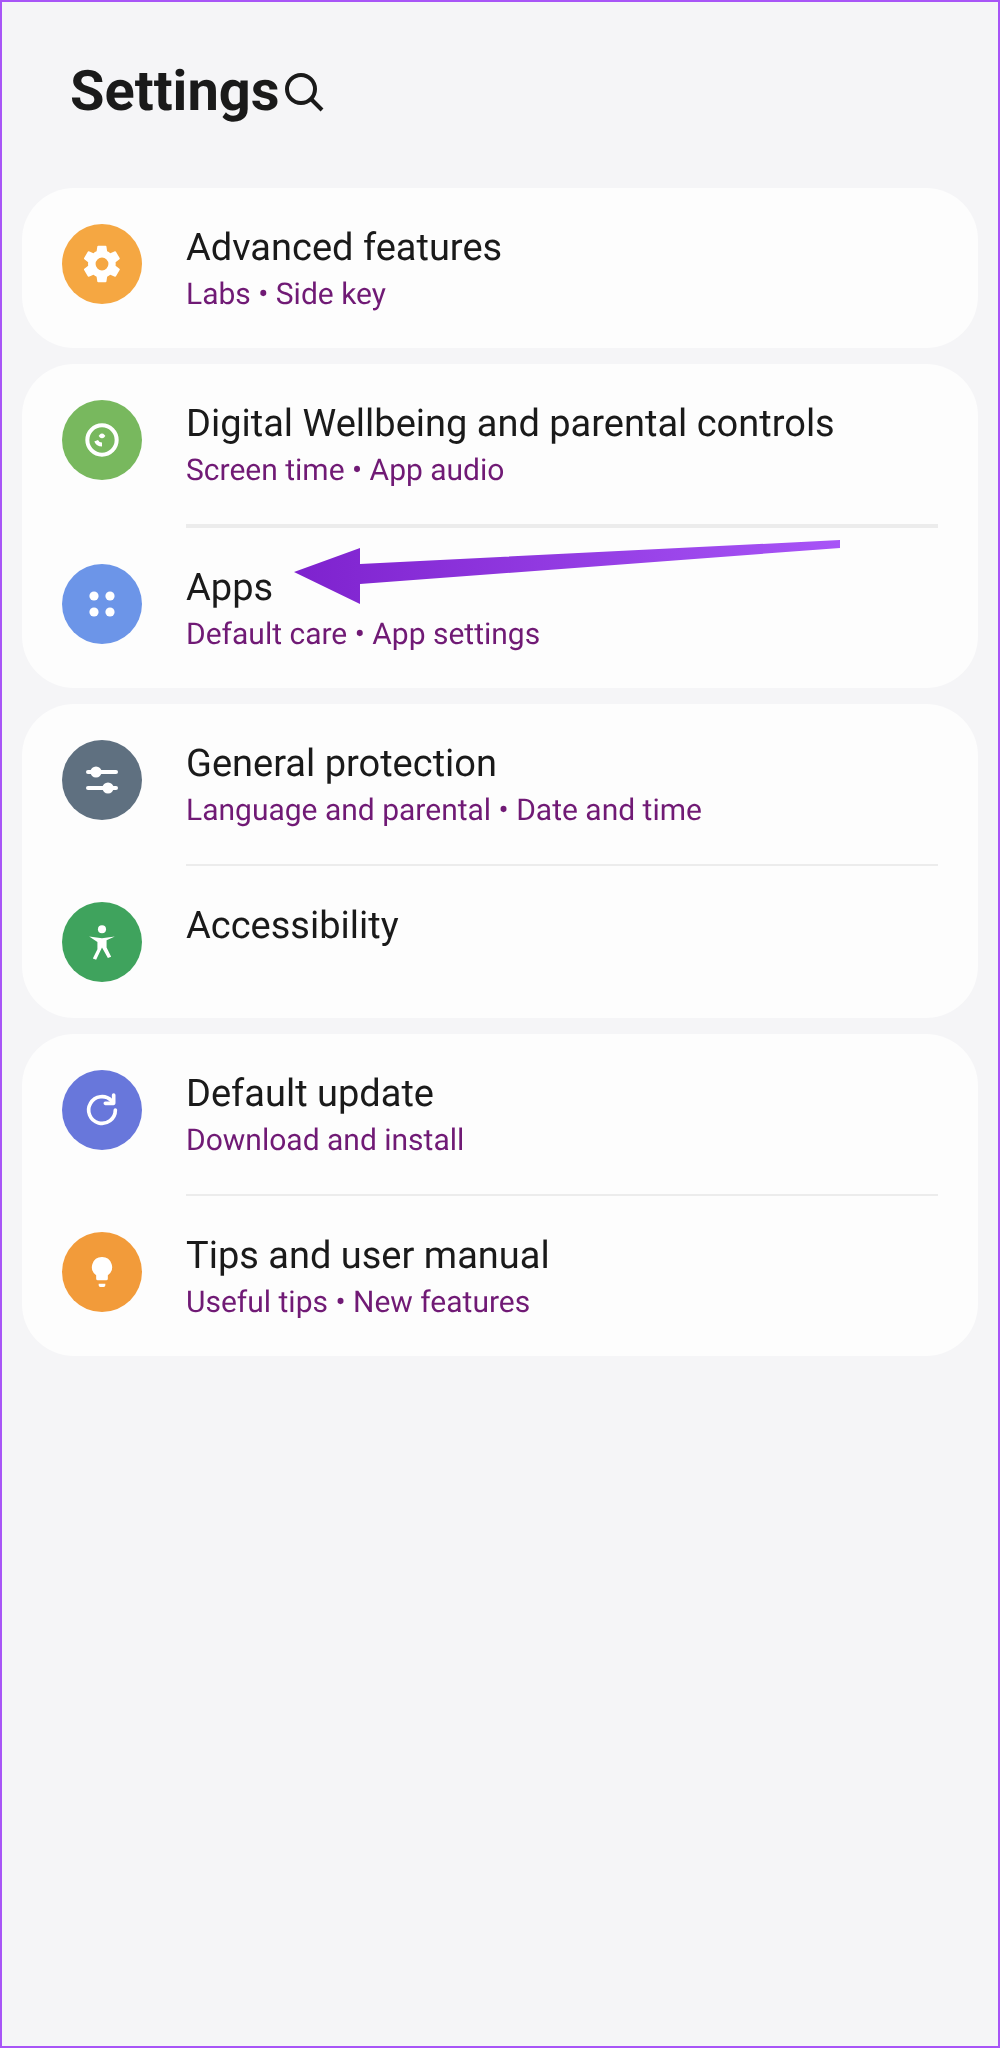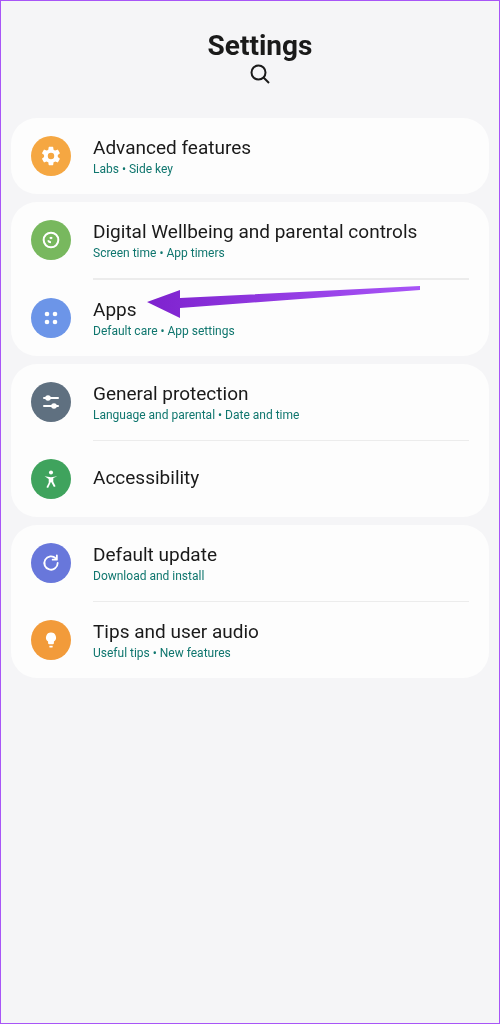--- a/index.html
+++ b/index.html
@@ -6,24 +6,23 @@
     body {
       font-family: -apple-system, BlinkMacSystemFont, 'Segoe UI', Roboto, sans-serif;
       background: #f5f5f7;
       width: 500px;
       height: 1024px;
       border: 1px solid #a855f7;
       overflow: hidden;
     }
     .header {
       display: flex;
-      justify-content: flex-end;
+      justify-content: flex-start;
       align-items: center;
-      padding: 28px 14px 24px 34px;
-      flex-direction: column;
+      padding: 28px 34px 24px 34px;
     }
     .header-title {
       font-size: 28px;
       font-weight: 700;
       color: #1a1a1a;
     }
     .search-icon {
       width: 24px;
       height: 24px;
       display: flex;
@@ -31,21 +30,21 @@
       justify-content: center;
     }
     .group {
       background: #fdfdfd;
       border-radius: 26px;
       margin: 8px 10px;
       overflow: hidden;
     }
     .item {
       display: flex;
-      align-items: center;
+      align-items: flex-start;
       padding: 18px 20px;
       position: relative;
     }
     .item-icon {
       width: 40px;
       height: 40px;
       border-radius: 20px;
       margin-right: 22px;
       flex-shrink: 0;
       display: flex;
@@ -53,22 +52,22 @@
       justify-content: center;
     }
     .item-content { flex: 1; }
     .item-title {
       font-size: 19px;
       color: #1a1a1a;
       margin-bottom: 3px;
       font-weight: 400;
     }
     .item-subtitle {
-      font-size: 12px;
-      color: #0f766e;
+      font-size: 15px;
+      color: #701a75;
     }
     .divider {
       border: none;
       border-top: 1px solid #ececec;
       margin-left: 82px;
       margin-right: 20px;
     }
     .arrow-annotation {
       position: absolute;
       top: 4px;
@@ -116,21 +115,21 @@
   <div class="item">
     <div class="item-icon bg-green">
       <svg width="22" height="22" viewBox="0 0 24 24" fill="none" stroke="#fff" stroke-width="2.2">
           <circle cx="12" cy="12" r="8"></circle>
           <path d="M12 14.5a3.5 3.5 0 0 1-3.2-2.1" fill="none"></path>
           <path fill="#fff" stroke="none" d="M12 8.5c1 0 1.8 1.3 1.8 1.3s-.8 1.3-1.8 1.3-1.8-1.3-1.8-1.3.8-1.3 1.8-1.3z"></path>
         </svg>
     </div>
     <div class="item-content">
       <div class="item-title">Digital Wellbeing and parental controls</div>
-      <div class="item-subtitle">Screen time  •  App timers</div>
+      <div class="item-subtitle">Screen time  •  App audio</div>
     </div>
   </div>
   <hr class="divider">
   <hr class="divider">
   <div class="item" style="position:relative;">
     <div class="item-icon bg-blue">
       <svg width="20" height="20" viewBox="0 0 20 20" fill="#fff">
           <circle cx="6" cy="6" r="2.3"></circle>
           <circle cx="14" cy="6" r="2.3"></circle>
           <circle cx="6" cy="14" r="2.3"></circle>
@@ -196,17 +195,17 @@
     </div>
   </div>
   <hr class="divider">
   <div class="item">
     <div class="item-icon bg-orange2">
       <svg width="20" height="20" viewBox="0 0 24 24" fill="#fff">
           <path d="M12 3a6 6 0 0 0-3.5 10.9V16a1 1 0 0 0 1 1h5a1 1 0 0 0 1-1v-2.1A6 6 0 0 0 12 3zM10 19h4v1a1 1 0 0 1-1 1h-2a1 1 0 0 1-1-1z"></path>
         </svg>
     </div>
     <div class="item-content">
-      <div class="item-title">Tips and user audio</div>
+      <div class="item-title">Tips and user manual</div>
       <div class="item-subtitle">Useful tips  •  New features</div>
     </div>
   </div>
 </div>
 
 </body></html>

